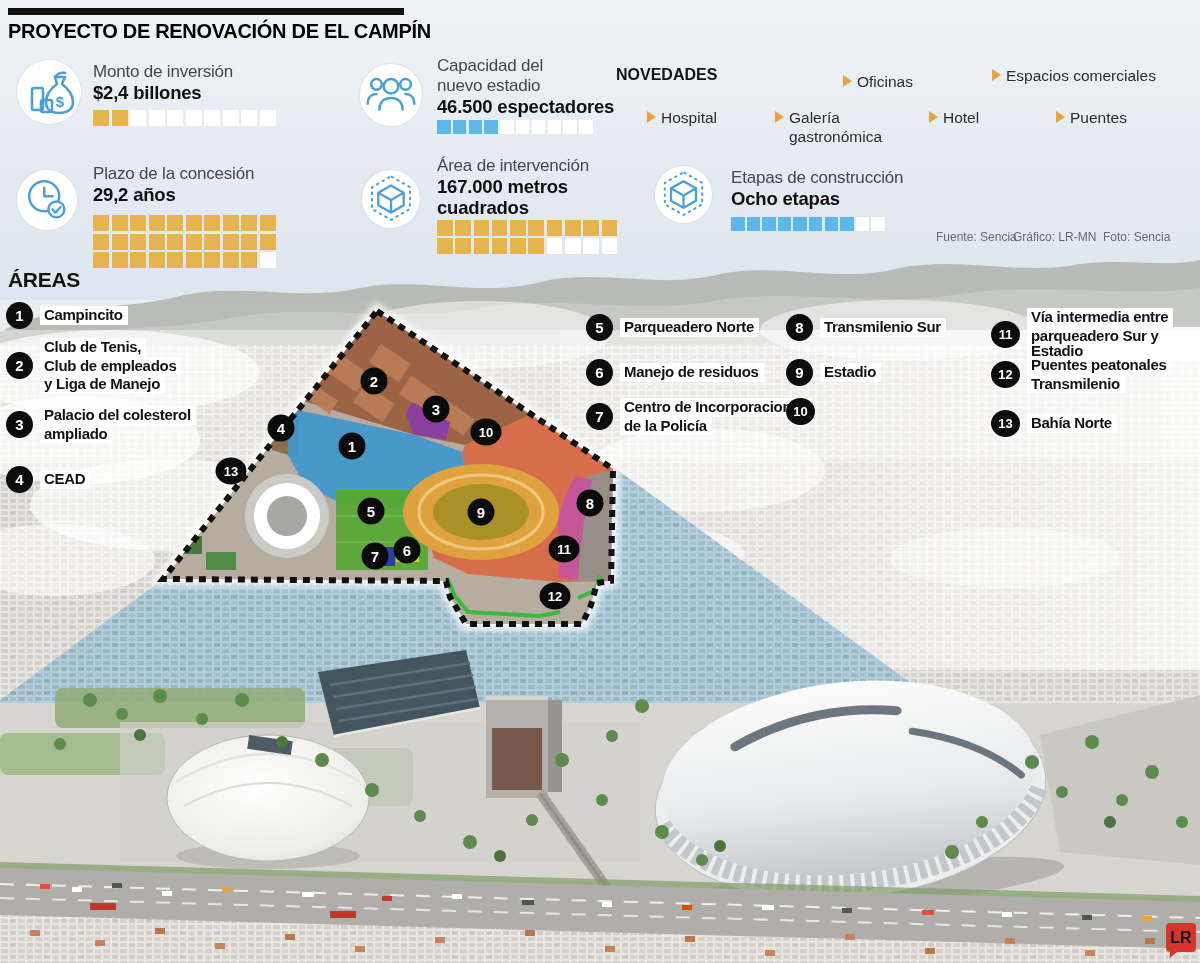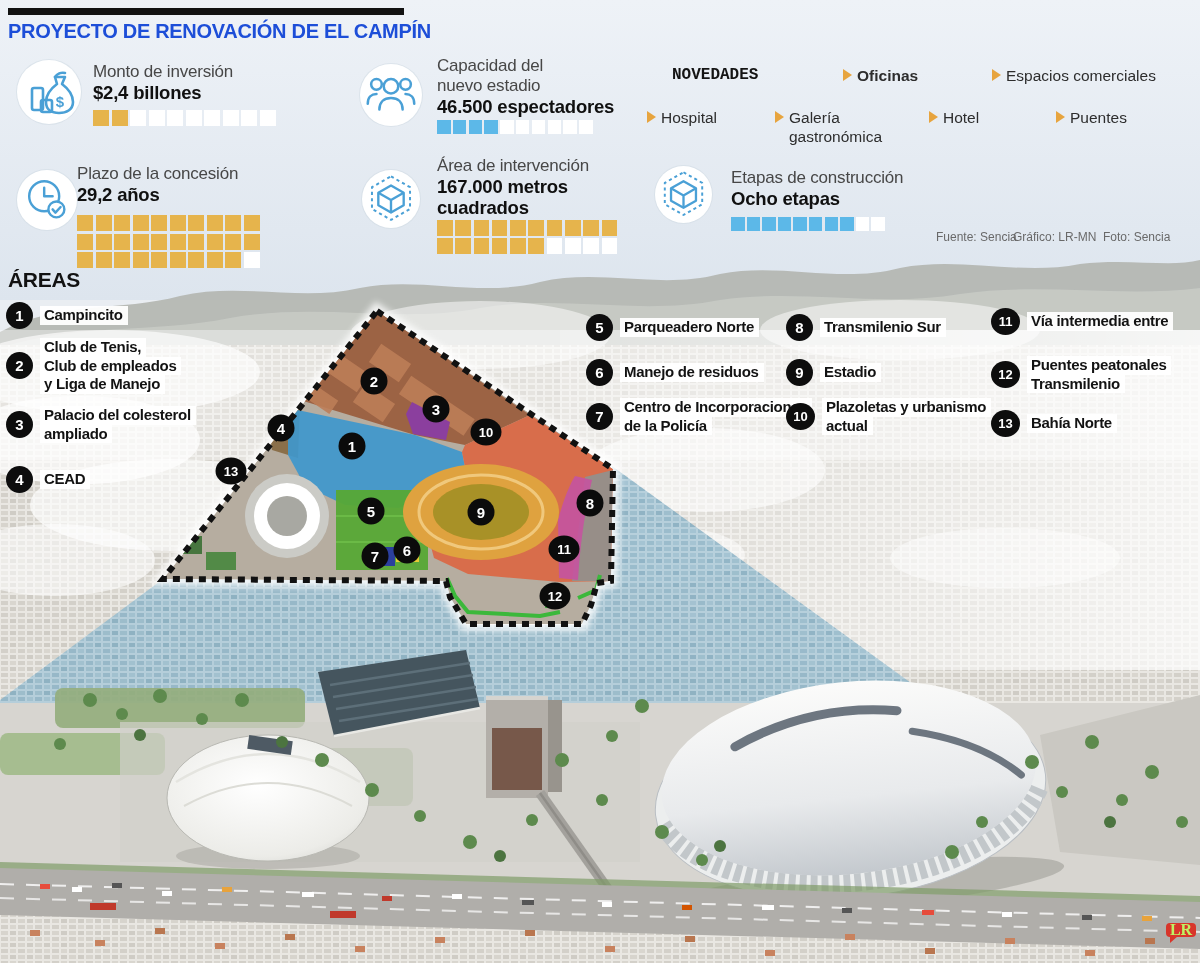--- a/index.html
+++ b/index.html
@@ -3,21 +3,21 @@
 <meta charset="utf-8">
 <style>
   html,body{margin:0;padding:0;background:#cfd3d8;}
   *{box-sizing:border-box;}
   .stage{position:relative;width:1200px;height:963px;overflow:hidden;
          font-family:"Liberation Sans","DejaVu Sans",sans-serif;background:#e9edf2;}
   .bg{position:absolute;left:0;top:0;width:1200px;height:963px;}
 
   
   .top-bar{position:absolute;left:8px;top:8px;width:396px;height:7px;background:#121212;}
-  .title{position:absolute;left:8px;top:20px;font-size:20px;font-weight:bold;color:#1d4ed8;letter-spacing:-.3px;}
+  .title{position:absolute;left:8px;top:20px;font-size:20px;font-weight:bold;color:#000000;letter-spacing:-.3px;}
 
   
   .stat{position:absolute;display:flex;align-items:flex-start;}
   .stat-icon{border-radius:50%;background:#fff;flex:0 0 auto;box-shadow:0 0 0 1px rgba(210,220,228,.6);}
   .stat-icon svg{display:block;width:100%;height:100%;}
   .stat-body{display:flex;flex-direction:column;}
   .stat-label{font-size:17px;color:#474747;line-height:20px;letter-spacing:-.2px;}
   .stat-value{font-size:18.5px;font-weight:bold;color:#101010;line-height:21px;letter-spacing:-.2px;}
   .squares{display:flex;flex-wrap:wrap;}
   .squares span{display:block;}
@@ -39,23 +39,23 @@
   .leg .txt i{font-style:normal;display:inline-block;background:rgba(255,255,255,.95);color:#131313;
               font-size:15px;font-weight:600;line-height:15.5px;letter-spacing:-.3px;padding:1px 5px 2px 4px;}
 
   
   .marker{position:absolute;transform:translate(-50%,-50%);background:#0b0b0b;color:#fff;border-radius:50%;
           width:27px;height:27px;display:flex;align-items:center;justify-content:center;
           font-weight:bold;font-size:15px;}
   .marker.d2{width:31px;font-size:13px;}
 
   
-  .lr-logo{position:absolute;left:1166px;top:923px;width:30px;height:14px;background:#d8352a;border-radius:4px;
-           color:#bef264;font-weight:bold;font-size:16px;display:flex;align-items:center;justify-content:center;
-           font-family:Liberation Serif, serif;}
+  .lr-logo{position:absolute;left:1166px;top:923px;width:30px;height:29px;background:#d8352a;border-radius:4px;
+           color:#0f172a;font-weight:bold;font-size:16px;display:flex;align-items:center;justify-content:center;
+           font-family:Liberation Sans, sans-serif;}
   .lr-logo:after{content:"";position:absolute;left:4px;bottom:-6px;width:0;height:0;
                  border-top:7px solid #d8352a;border-right:8px solid transparent;}
 </style>
 </head>
 <body>
 
 <div class="stage">
 
   <svg class="bg" viewBox="0 0 1200 963" aria-hidden="true">
     <defs>
@@ -370,21 +370,21 @@
     <div class="stat-icon" style="width:60px;height:60px;margin-top:6px;">
       <svg viewBox="0 0 64 64">
           <g stroke="#4aa0d6" stroke-width="2.6" fill="none" stroke-linecap="round" stroke-linejoin="round">
         <circle cx="29" cy="28" r="16"></circle>
         <path d="M29,19 v9 h9"></path>
         <circle cx="42" cy="42" r="8.5" fill="#ffffff"></circle>
         <path d="M38,42 l3,3.5 l5.5,-6"></path>
       </g>
         </svg>
     </div>
-    <div class="stat-body" style="">
+    <div class="stat-body" style="margin-left:16px;">
       <div class="stat-label"><span>Plazo de la concesión</span></div>
       <div class="stat-value"><span>29,2 años</span></div>
       <div class="squares" style="margin-top: 10px; width: 185px;">
           <span style="width: 16px; height: 16px; margin: 0px 2.5px 2.5px 0px; background: rgb(230, 180, 76);"></span>
           <span style="width: 16px; height: 16px; margin: 0px 2.5px 2.5px 0px; background: rgb(230, 180, 76);"></span>
           <span style="width: 16px; height: 16px; margin: 0px 2.5px 2.5px 0px; background: rgb(230, 180, 76);"></span>
           <span style="width: 16px; height: 16px; margin: 0px 2.5px 2.5px 0px; background: rgb(230, 180, 76);"></span>
           <span style="width: 16px; height: 16px; margin: 0px 2.5px 2.5px 0px; background: rgb(230, 180, 76);"></span>
           <span style="width: 16px; height: 16px; margin: 0px 2.5px 2.5px 0px; background: rgb(230, 180, 76);"></span>
           <span style="width: 16px; height: 16px; margin: 0px 2.5px 2.5px 0px; background: rgb(230, 180, 76);"></span>
@@ -477,31 +477,31 @@
           <span style="width: 13.5px; height: 13.5px; margin: 0px 2.1px 2.1px 0px; background: rgb(92, 184, 232);"></span>
           <span style="width: 13.5px; height: 13.5px; margin: 0px 2.1px 2.1px 0px; background: rgb(92, 184, 232);"></span>
           <span style="width: 13.5px; height: 13.5px; margin: 0px 2.1px 2.1px 0px; background: rgb(92, 184, 232);"></span>
           <span style="width: 13.5px; height: 13.5px; margin: 0px 2.1px 2.1px 0px; background: rgb(92, 184, 232);"></span>
           <span style="width: 13.5px; height: 13.5px; margin: 0px 2.1px 2.1px 0px; background: rgb(255, 255, 255);"></span>
           <span style="width: 13.5px; height: 13.5px; margin: 0px 2.1px 2.1px 0px; background: rgb(255, 255, 255);"></span>
         </div>
     </div>
   </div>
 
-  <div class="nov-head" style="left:672px;top:66px;font-family:Liberation Mono, monospace;">NOVEDADES</div>
+  <div class="nov-head" style="left:616px;top:66px;">NOVEDADES</div>
   <div id="novedades-layer">
       <div class="nov-item" style="left: 647px; top: 108px; width: 110px;">
         <span class="tri"></span>
         <span>Hospital</span>
       </div>
       <div class="nov-item" style="left: 775px; top: 108px; width: 118px;">
         <span class="tri"></span>
         <span>Galería gastronómica</span>
       </div>
-      <div class="nov-item" style="left: 843px; top: 66px; width: 110px; font-weight: bold;">
+      <div class="nov-item" style="left: 843px; top: 72px; width: 110px;">
         <span class="tri"></span>
         <span>Oficinas</span>
       </div>
       <div class="nov-item" style="left: 992px; top: 66px; width: 180px;">
         <span class="tri"></span>
         <span>Espacios comerciales</span>
       </div>
       <div class="nov-item" style="left: 929px; top: 108px; width: 100px;">
         <span class="tri"></span>
         <span>Hotel</span>
@@ -571,29 +571,26 @@
         </span>
       </div>
       <div class="leg" style="left: 786px; top: 359px;">
         <span class="num">9</span>
         <span class="txt">
           <i>Estadio</i>
         </span>
       </div>
       <div class="leg" style="left: 786px; top: 398px;">
         <span class="num d2">10</span>
-        <span class="txt">
-          <i>Plazoletas y urbanismo</i>
-          <i>actual</i>
-        </span>
       </div>
       <div class="leg" style="left: 991px; top: 308px;">
         <span class="num d2">11</span>
         <span class="txt">
           <i>Vía intermedia entre</i>
+          <i>parqueadero Sur y Estadio</i>
         </span>
       </div>
       <div class="leg" style="left: 991px; top: 356px;">
         <span class="num d2">12</span>
         <span class="txt">
           <i>Puentes peatonales</i>
           <i>Transmilenio</i>
         </span>
       </div>
       <div class="leg" style="left: 991px; top: 410px;">

